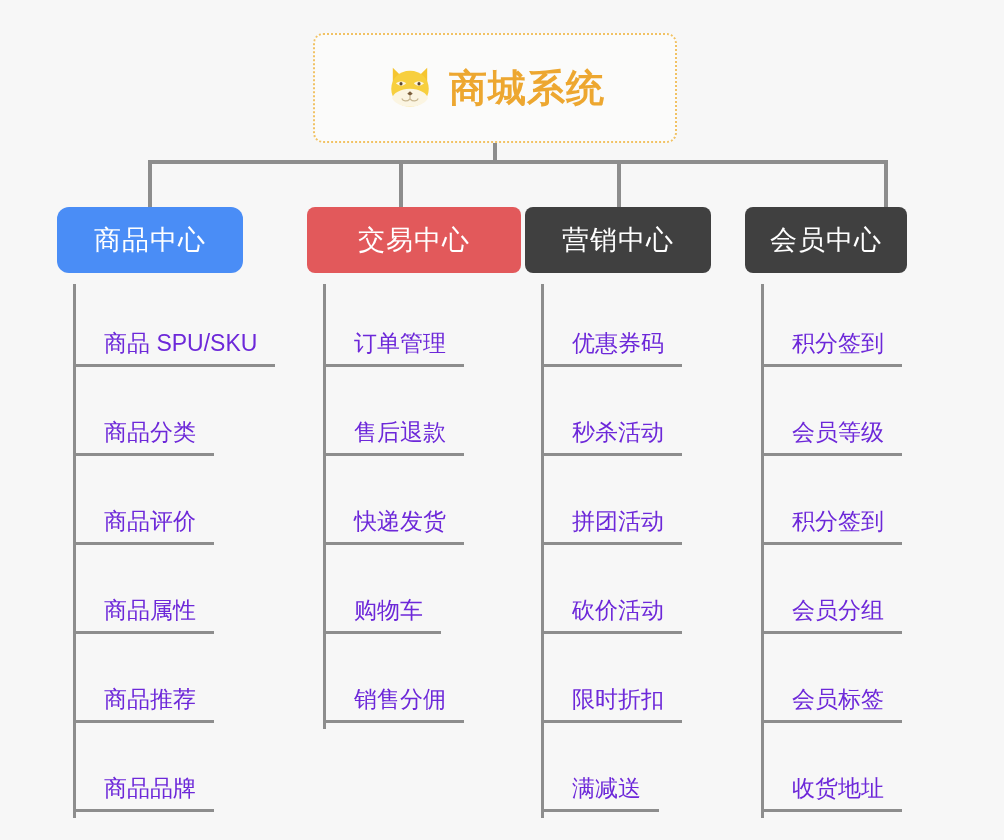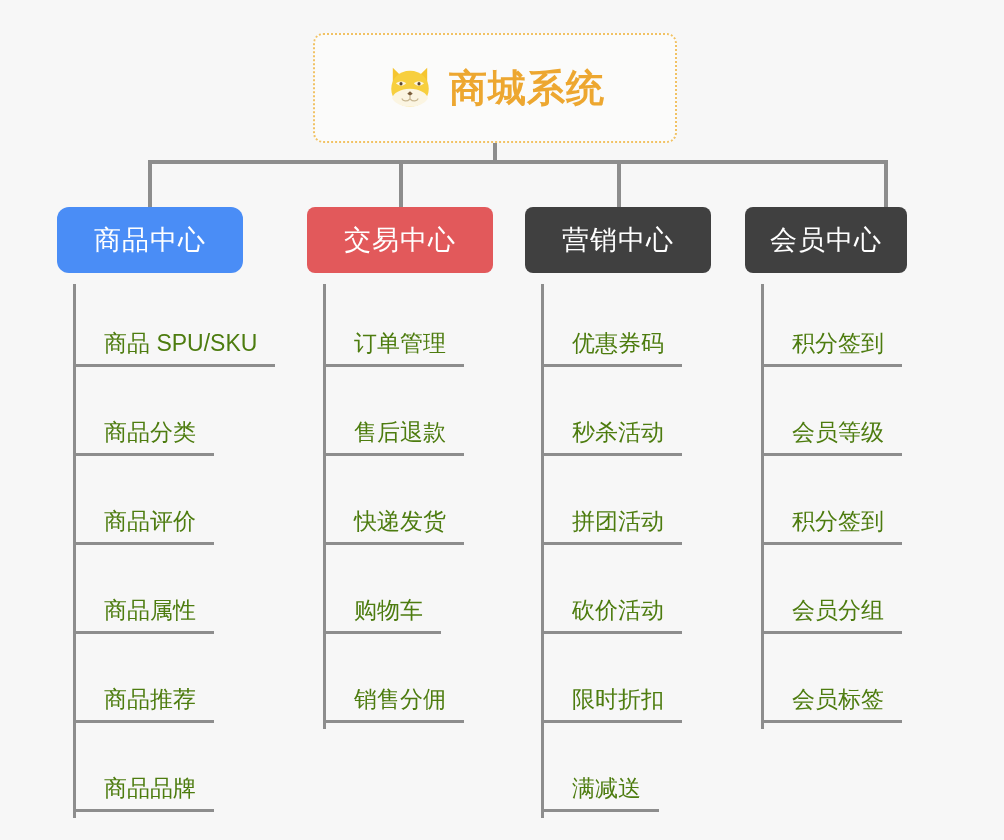--- a/index.html
+++ b/index.html
@@ -93,21 +93,21 @@
     border-radius: 8px;
     display: flex;
     align-items: center;
     justify-content: center;
     color: #ffffff;
     font-size: 27px;
     letter-spacing: 1px;
     white-space: nowrap;
   }
   .branch.b1 .branch-header { width: 186px; background: #4a8df6; border-radius: 12px; }
-  .branch.b2 .branch-header { width: 186px; background: #e2595b; }
+  .branch.b2 .branch-header { width: 214px; background: #e2595b; }
   .branch.b3 .branch-header { width: 186px; background: #404040; }
   .branch.b4 .branch-header { width: 162px; background: #404040; }
 
   
   .leaf-stack {
     position: relative;
     margin-top: 11px;
     margin-left: 16px;
     padding-left: 0;
   }
@@ -123,21 +123,21 @@
     position: relative;
     height: 89px;
     box-sizing: border-box;
     display: flex;
     align-items: flex-end;
     padding-left: 31px;
     padding-bottom: 6px;
   }
   .leaf-label {
     font-size: 23px;
-    color: #4d7c0f;
+    color: #6d28d9;
     line-height: 1;
     white-space: nowrap;
     position: relative;
     padding: 0 18px 9px 0;
     border-bottom: 3px solid #8d8d8d;
     margin-left: -31px;
     padding-left: 31px;
     box-sizing: content-box;
   }
 </style>
@@ -263,16 +263,19 @@
         </div>
       <div class="leaf">
           <span class="leaf-label">积分签到</span>
         </div>
       <div class="leaf">
           <span class="leaf-label">会员分组</span>
         </div>
       <div class="leaf">
           <span class="leaf-label">会员标签</span>
         </div>
+      <div class="leaf">
+          <span class="leaf-label">收货地址</span>
+        </div>
     </div>
   </div>
 
 </div>
 
 </body></html>

